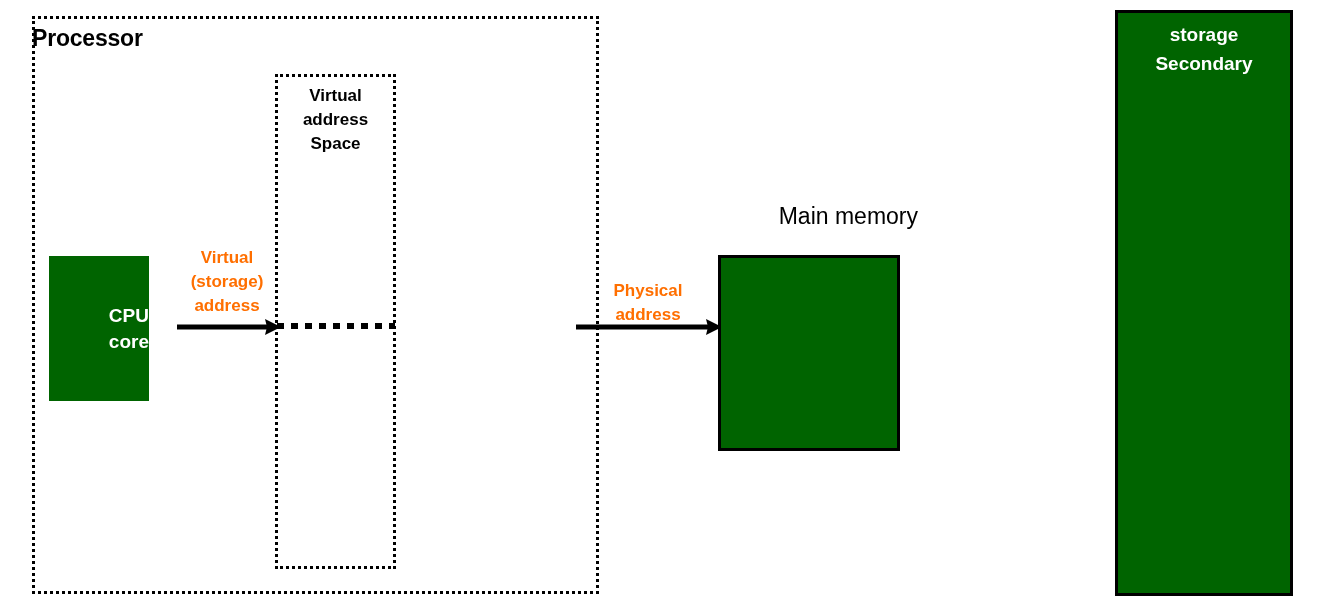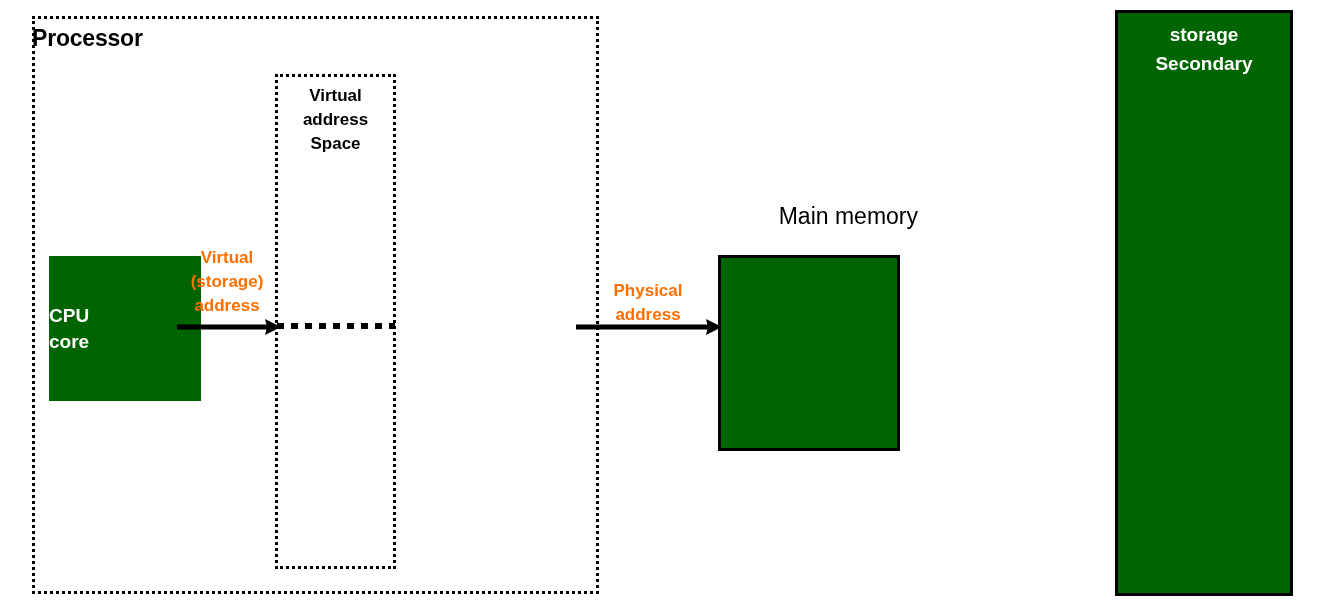--- a/index.html
+++ b/index.html
@@ -74,26 +74,26 @@
       to right,
       #000000 0px, #000000 7px,
       rgba(0,0,0,0) 7px, rgba(0,0,0,0) 14px);
   }
 
   
   #cpu-core-box {
     position: absolute;
     left: 49px;
     top: 256px;
-    width: 152px;
+    width: 100px;
     height: 145px;
     background: #006400;
     display: flex;
     align-items: center;
-    justify-content: flex-start;
+    justify-content: flex-end;
   }
   #cpu-core-label {
     color: #ffffff;
     font-size: 19px;
     line-height: 26px;
     font-weight: bold;
     text-align: center;
   }
 
   

